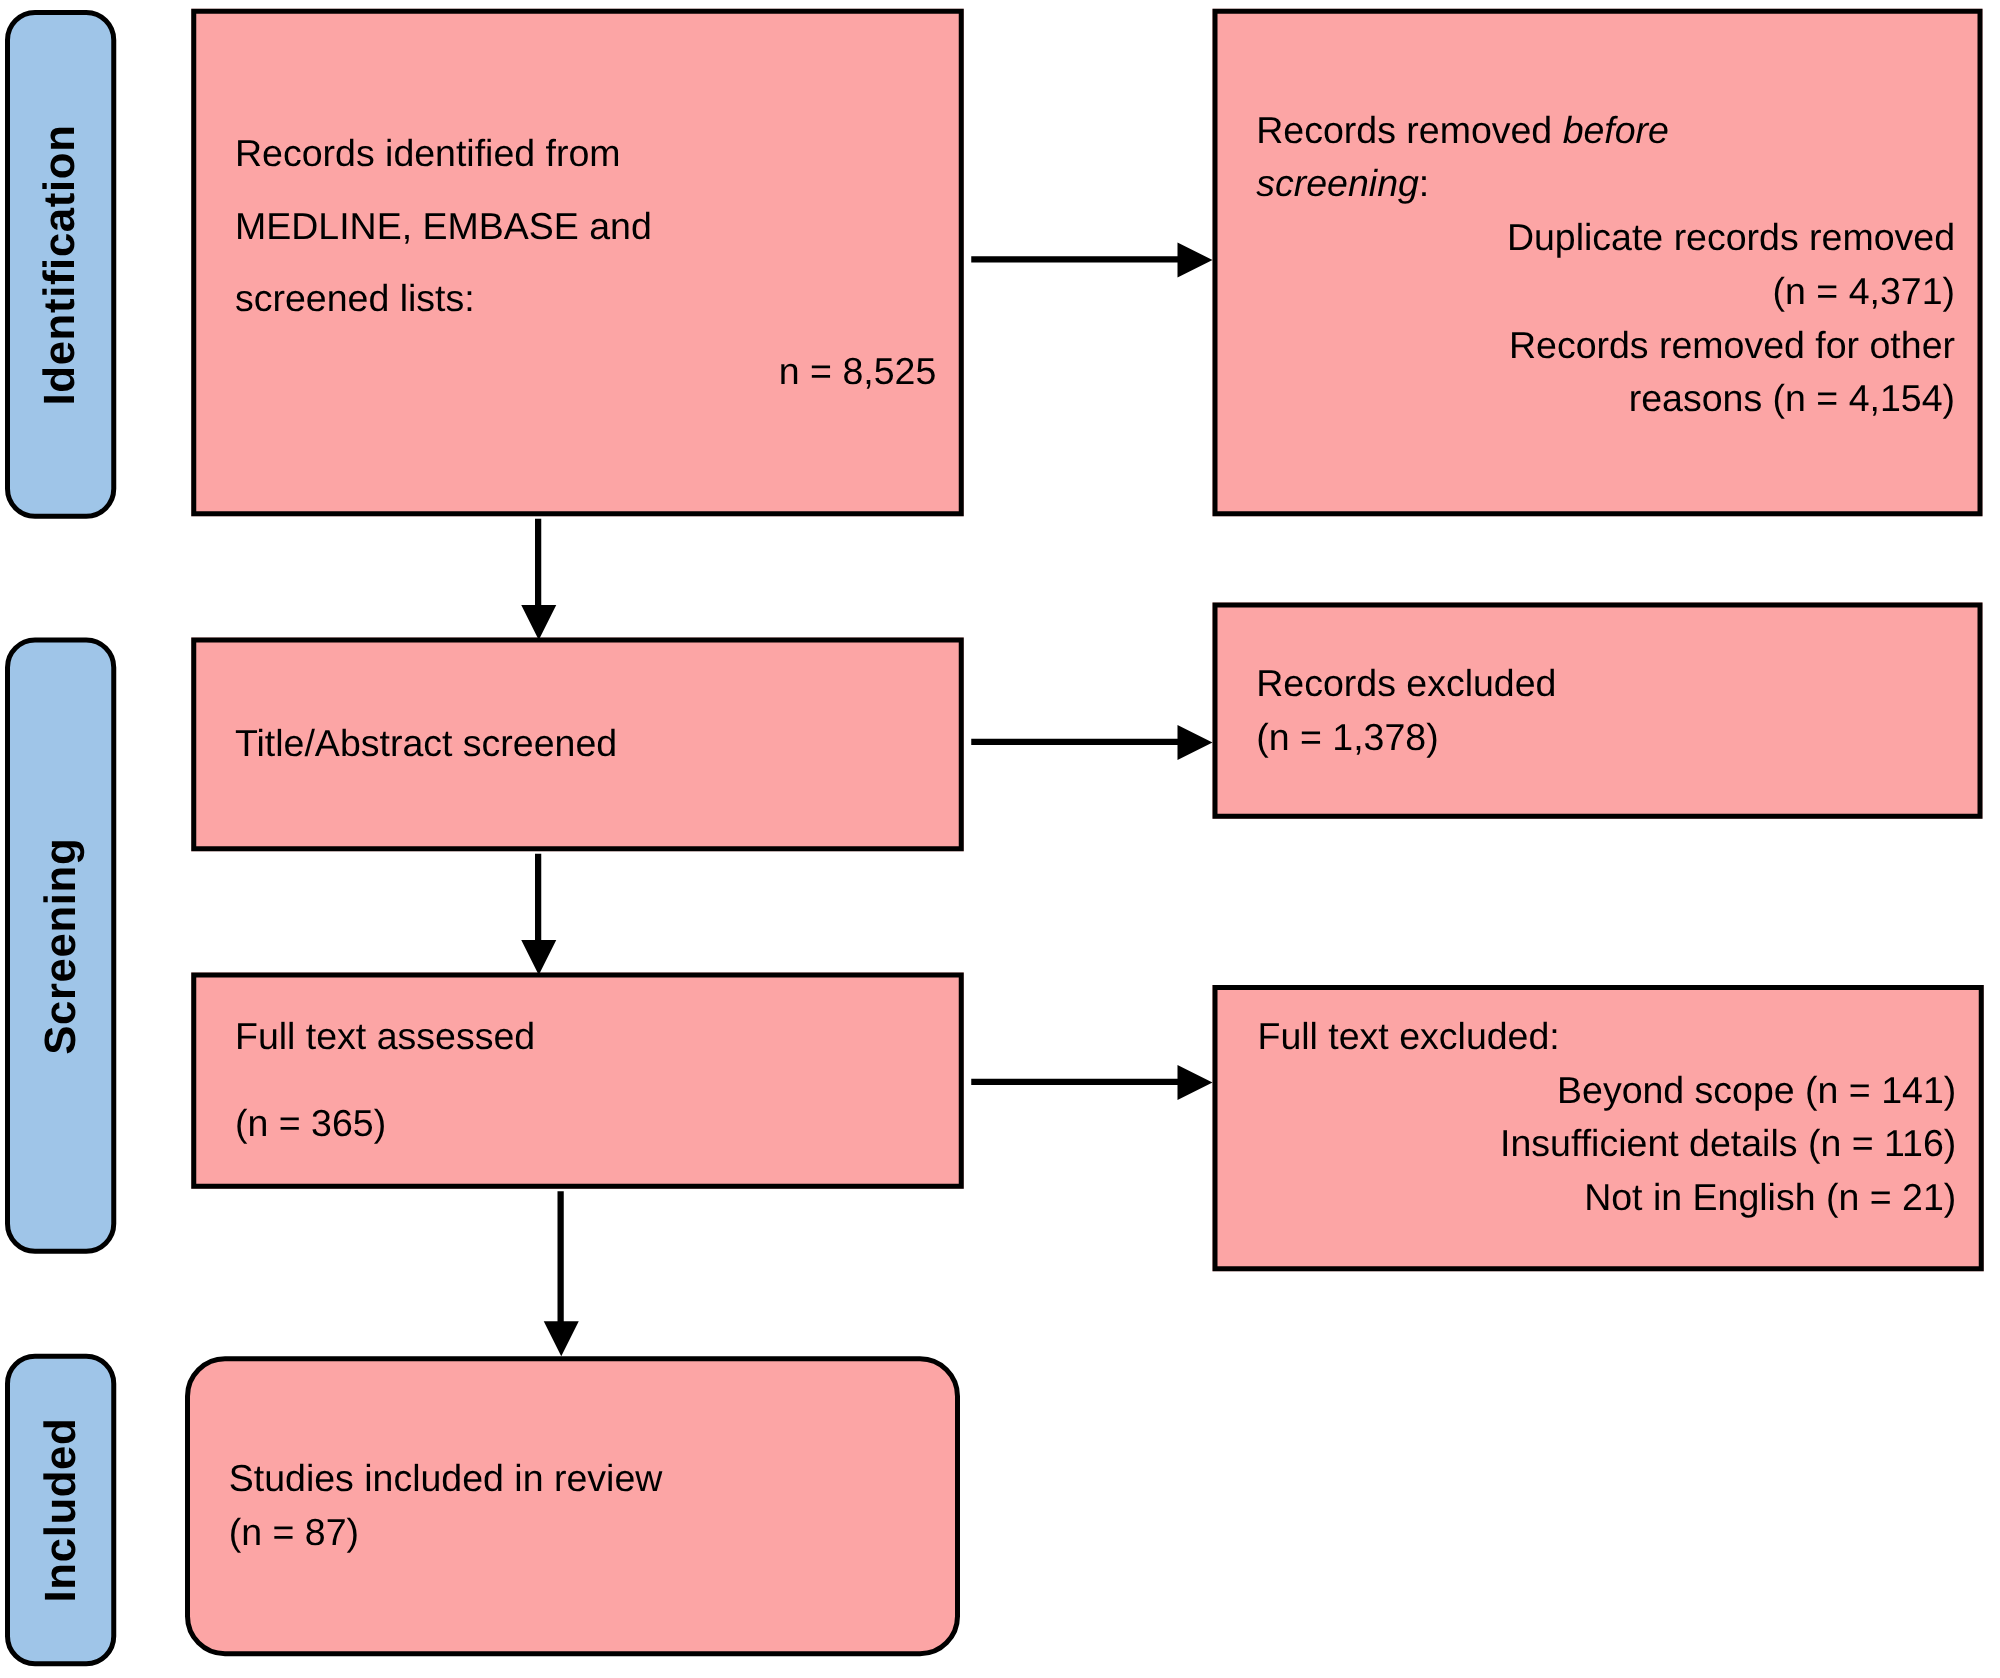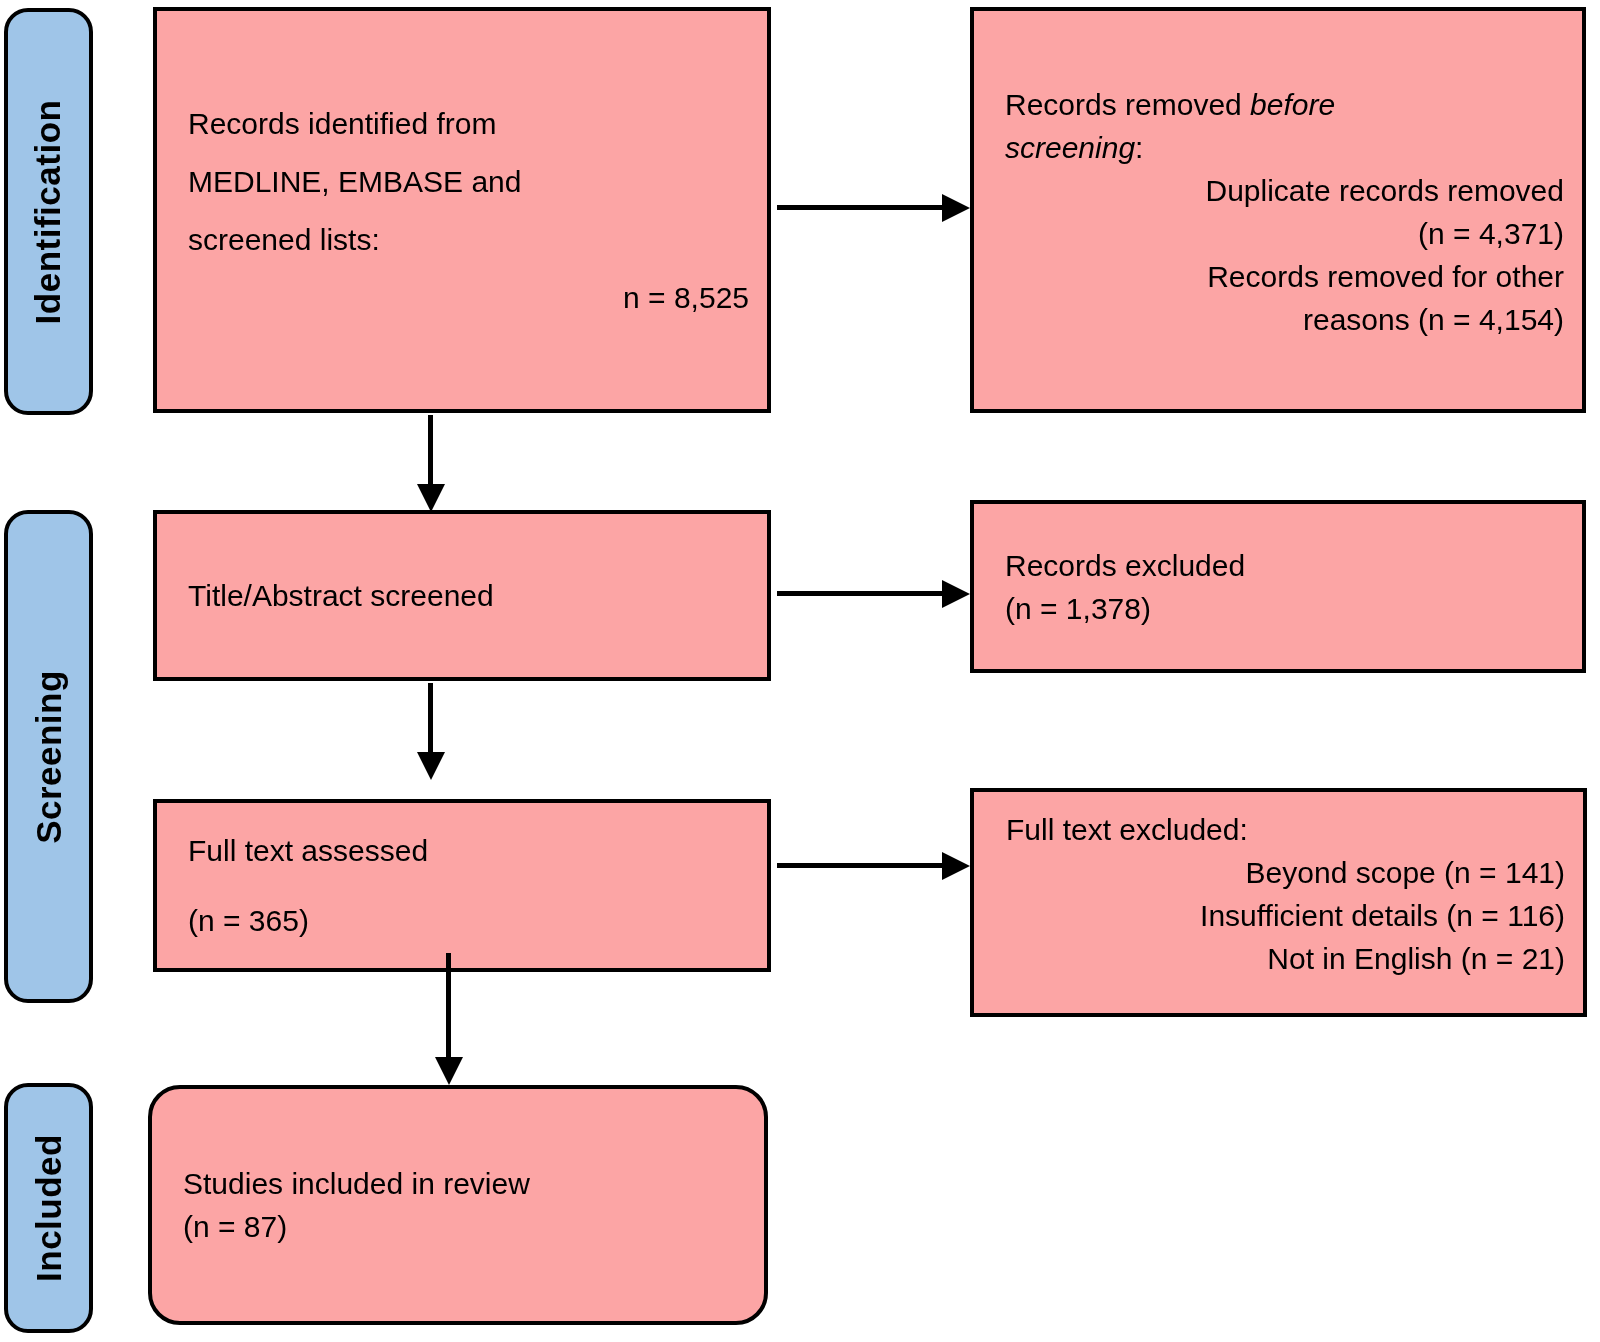--- a/index.html
+++ b/index.html
@@ -47,22 +47,22 @@
     padding-left: 31px;
     padding-right: 18px;
   }
   .vcenter { display: flex; flex-direction: column; justify-content: center; }
   .indent { margin-left: 57px; text-align: right; }
   .it { font-style: italic; }
 
   .box-identified        { left: 153px; top: 7px;    width: 561px; height: 398px; gap: 15px; }
   .box-removed           { left: 970px; top: 7px;    width: 559px; height: 326px; padding-top: 72px; }
   .box-screened          { left: 153px; top: 510px;  width: 561px; height: 163px; }
-  .box-records-excluded  { left: 970px; top: 500px;  width: 559px; height: 165px; }
-  .box-fulltext          { left: 153px; top: 799px;  width: 561px; height: 165px; gap: 27px; }
+  .box-records-excluded  { left: 970px; top: 482px;  width: 559px; height: 165px; }
+  .box-fulltext          { left: 153px; top: 778px;  width: 561px; height: 165px; gap: 27px; }
   .box-fulltext-excluded { left: 970px; top: 788px;  width: 559px; height: 205px; padding-top: 16px; padding-left: 32px; }
   .box-included          { left: 148px; top: 1085px; width: 563px; height: 232px; border-radius: 32px; }
 
   
   .hline { position: absolute; height: 5px; background: #000000; }
   .vline { position: absolute; width: 5px;  background: #000000; }
   .head-right {
     position: absolute; width: 0; height: 0;
     border-top: 14px solid transparent;
     border-bottom: 14px solid transparent;

